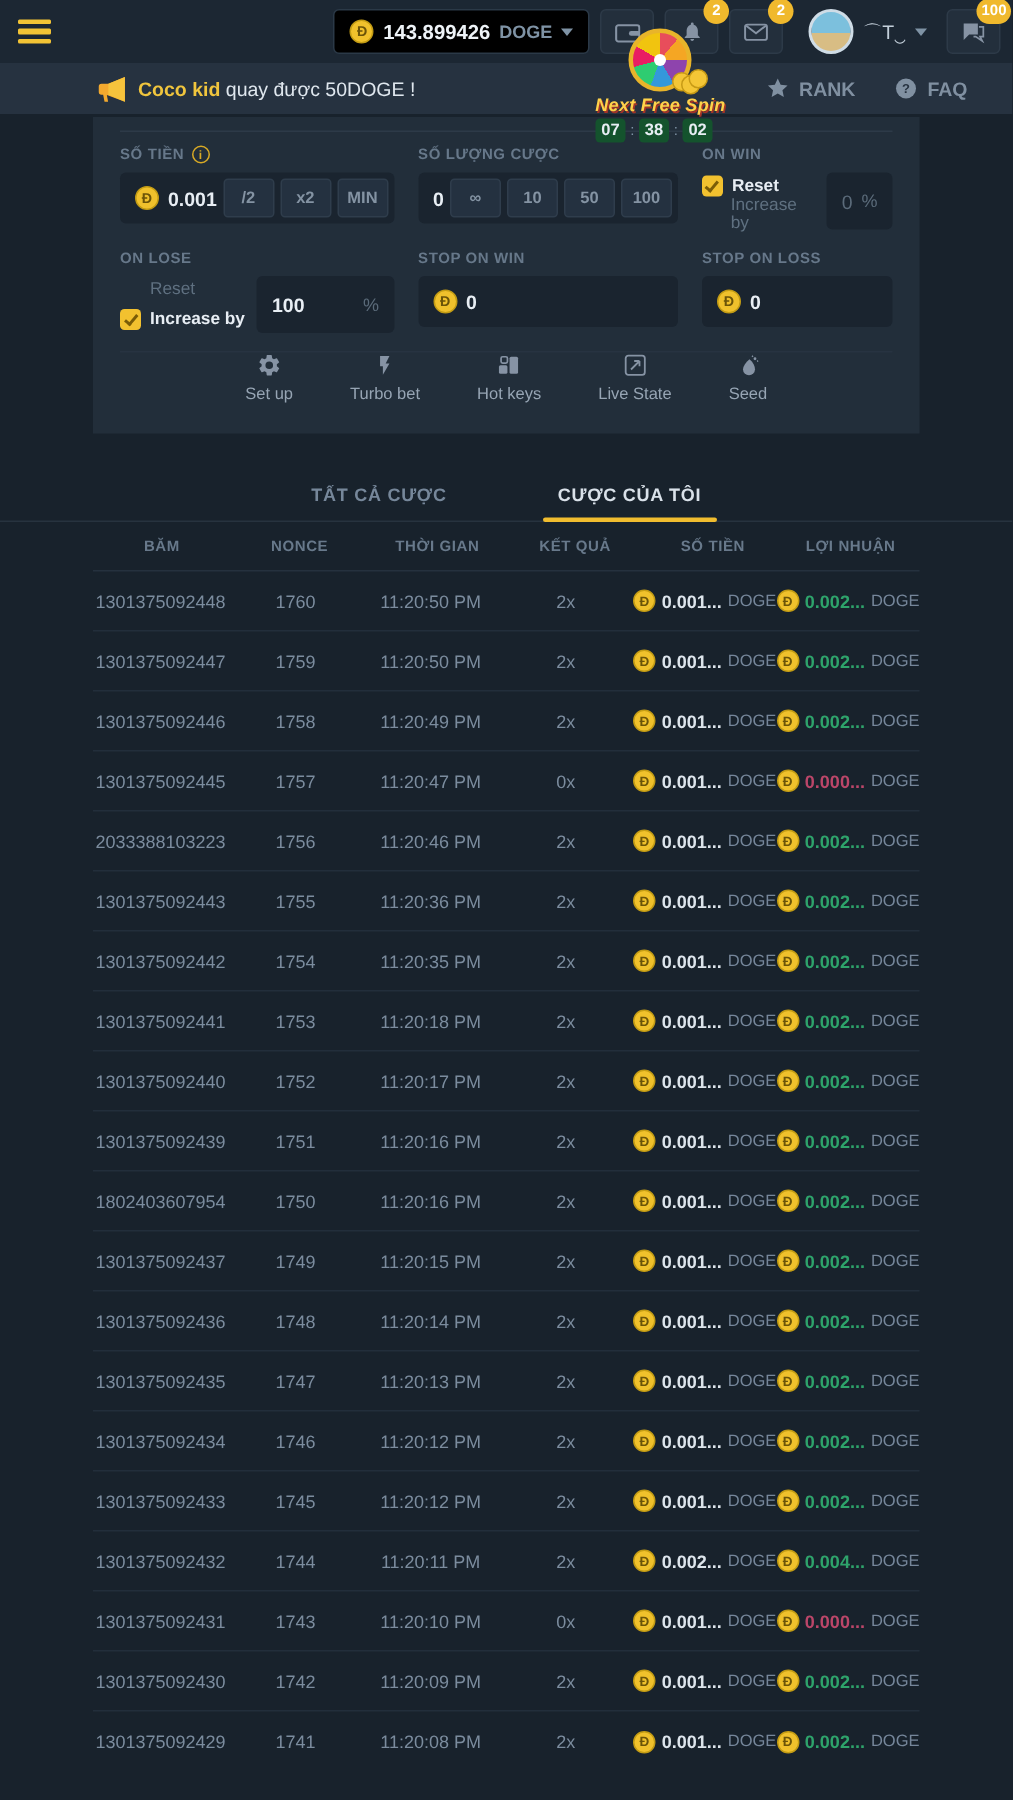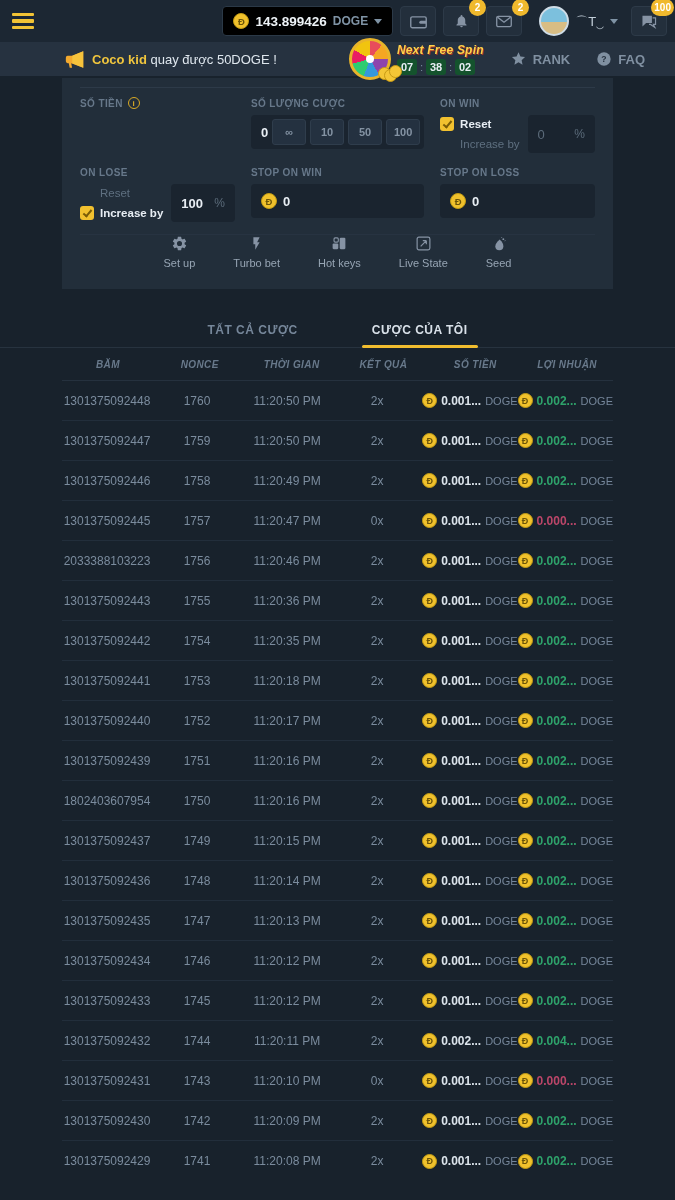--- a/index.html
+++ b/index.html
@@ -19,21 +19,21 @@
   .icon-btn svg { stroke:#8notallowed; }
   .badge { position:absolute; top:-8px; right:-8px; min-width:17px; height:17px; border-radius:9px; background:#f0b92d; color:#fff; font-size:10px; font-weight:bold; display:flex; align-items:center; justify-content:center; padding:0 3px; }
   .user-cluster { display:flex; align-items:center; gap:6px; margin:0 6px 0 10px; cursor:pointer; }
   .avatar { width:30px; height:30px; border-radius:50%; border:2px solid #cfdce6; background:linear-gradient(180deg,#7cc0dd 55%,#d8bd84 55%); }
   .user-name { font-size:13px; color:#c3cfda; }
 
   
   .announce { height:34px; background:#263240; display:flex; align-items:center; padding:0 30px 0 64px; position:relative; }
   .announce-msg { font-size:13px; color:#dfe7ee; margin-left:28px; }
   .announce-msg .hl { color:#f0c53d; font-weight:bold; }
-  .spin-cluster { margin-left:auto; display:flex; align-items:center; gap:6px; cursor:pointer; position:relative; }
+  .spin-cluster { margin-left:auto; display:flex; align-items:center; gap:6px; cursor:pointer; position:relative;flex-direction:column; }
   .wheel { width:42px; height:42px; border-radius:50%; border:3px solid #e8b42a;
     background:conic-gradient(#e84d5b 0 40deg,#f5a623 40deg 90deg,#8e44ad 90deg 150deg,#3498db 150deg 200deg,#2ecc71 200deg 255deg,#e91e63 255deg 300deg,#f1c40f 300deg 360deg);
     position:relative; margin:-4px 0; }
   .wheel::after { content:""; position:absolute; left:50%; top:50%; width:8px; height:8px; margin:-4px 0 0 -4px; border-radius:50%; background:#fff; }
   .coins { position:absolute; left:26px; bottom:-4px; width:22px; height:14px; }
   .coins i { position:absolute; width:13px; height:13px; border-radius:50%; background:#f4c636; border:1px solid #c79a15; }
   .coins i:nth-child(2){ left:6px; top:2px; } .coins i:nth-child(3){ left:11px; top:-2px; }
   .spin-col { display:flex; flex-direction:column; gap:2px; }
   .spin-title { font-size:12px; font-weight:bold; font-style:italic; color:#ffd24a; text-shadow:1px 1px 0 #a33327; letter-spacing:.2px; }
   .timer { display:flex; align-items:center; gap:3px; }
@@ -72,21 +72,21 @@
 
   
   .tabs { margin-top:25px; border-bottom:1px solid #27333f; display:flex; justify-content:center; gap:46px; }
   .tab { position:relative; padding:9px 14px 10px; font-size:12px; font-weight:bold; letter-spacing:.5px; color:#76879a; cursor:pointer; }
   .tab.active { color:#d9e1e9; }
   .tab.active::after { content:""; position:absolute; left:4px; right:4px; bottom:-1px; height:3px; background:#f0bd2f; border-radius:2px; }
 
   
   .table { margin:0 62px; }
   .thead, .trow { display:grid; grid-template-columns:repeat(6,1fr); align-items:center; text-align:center; }
-  .thead { height:33px; font-size:10px; font-weight:bold; letter-spacing:.4px; color:#68798b; border-bottom:1px solid #25313e;font-style:italic; }
+  .thead { height:33px; font-size:10px; font-weight:bold; letter-spacing:.4px; color:#68798b; border-bottom:1px solid #25313e; }
   .trow { height:40px; border-bottom:1px solid #222e3b; font-size:12px; color:#7b8c9e; cursor:pointer; }
   .trow:last-child { border-bottom:none; }
   .td.money { display:flex; align-items:center; justify-content:center; gap:4px; white-space:nowrap; }
   .td .val { font-size:12px; font-weight:bold; color:#dde5ec; }
   .td .val.win { color:#2ea36b; }
   .td .val.lose { color:#bb4669; }
   .td .cur { font-size:11px; color:#75869a; }
   .td .coin { width:15px; height:15px; font-size:9px; }
 </style>
 </head>
@@ -184,20 +184,27 @@
 
 <section class="panel">
   <div class="top-line"></div>
   <div class="grid">
 
     <div class="field">
       <div class="f-label">
           <span>SỐ TIỀN</span>
           <span class="info-i">i</span>
         </div>
+      <div class="ctrl">
+        <span class="coin"></span>
+        <span class="value">0.001</span>
+        <span class="mini-btn">/2</span>
+        <span class="mini-btn">x2</span>
+        <span class="mini-btn">MIN</span>
+      </div>
     </div>
 
     <div class="field">
       <div class="f-label">
           <span>SỐ LƯỢNG CƯỢC</span>
         </div>
       <div class="ctrl">
         <span class="value">0</span>
         <span class="mini-btn">∞</span>
         <span class="mini-btn">10</span>

